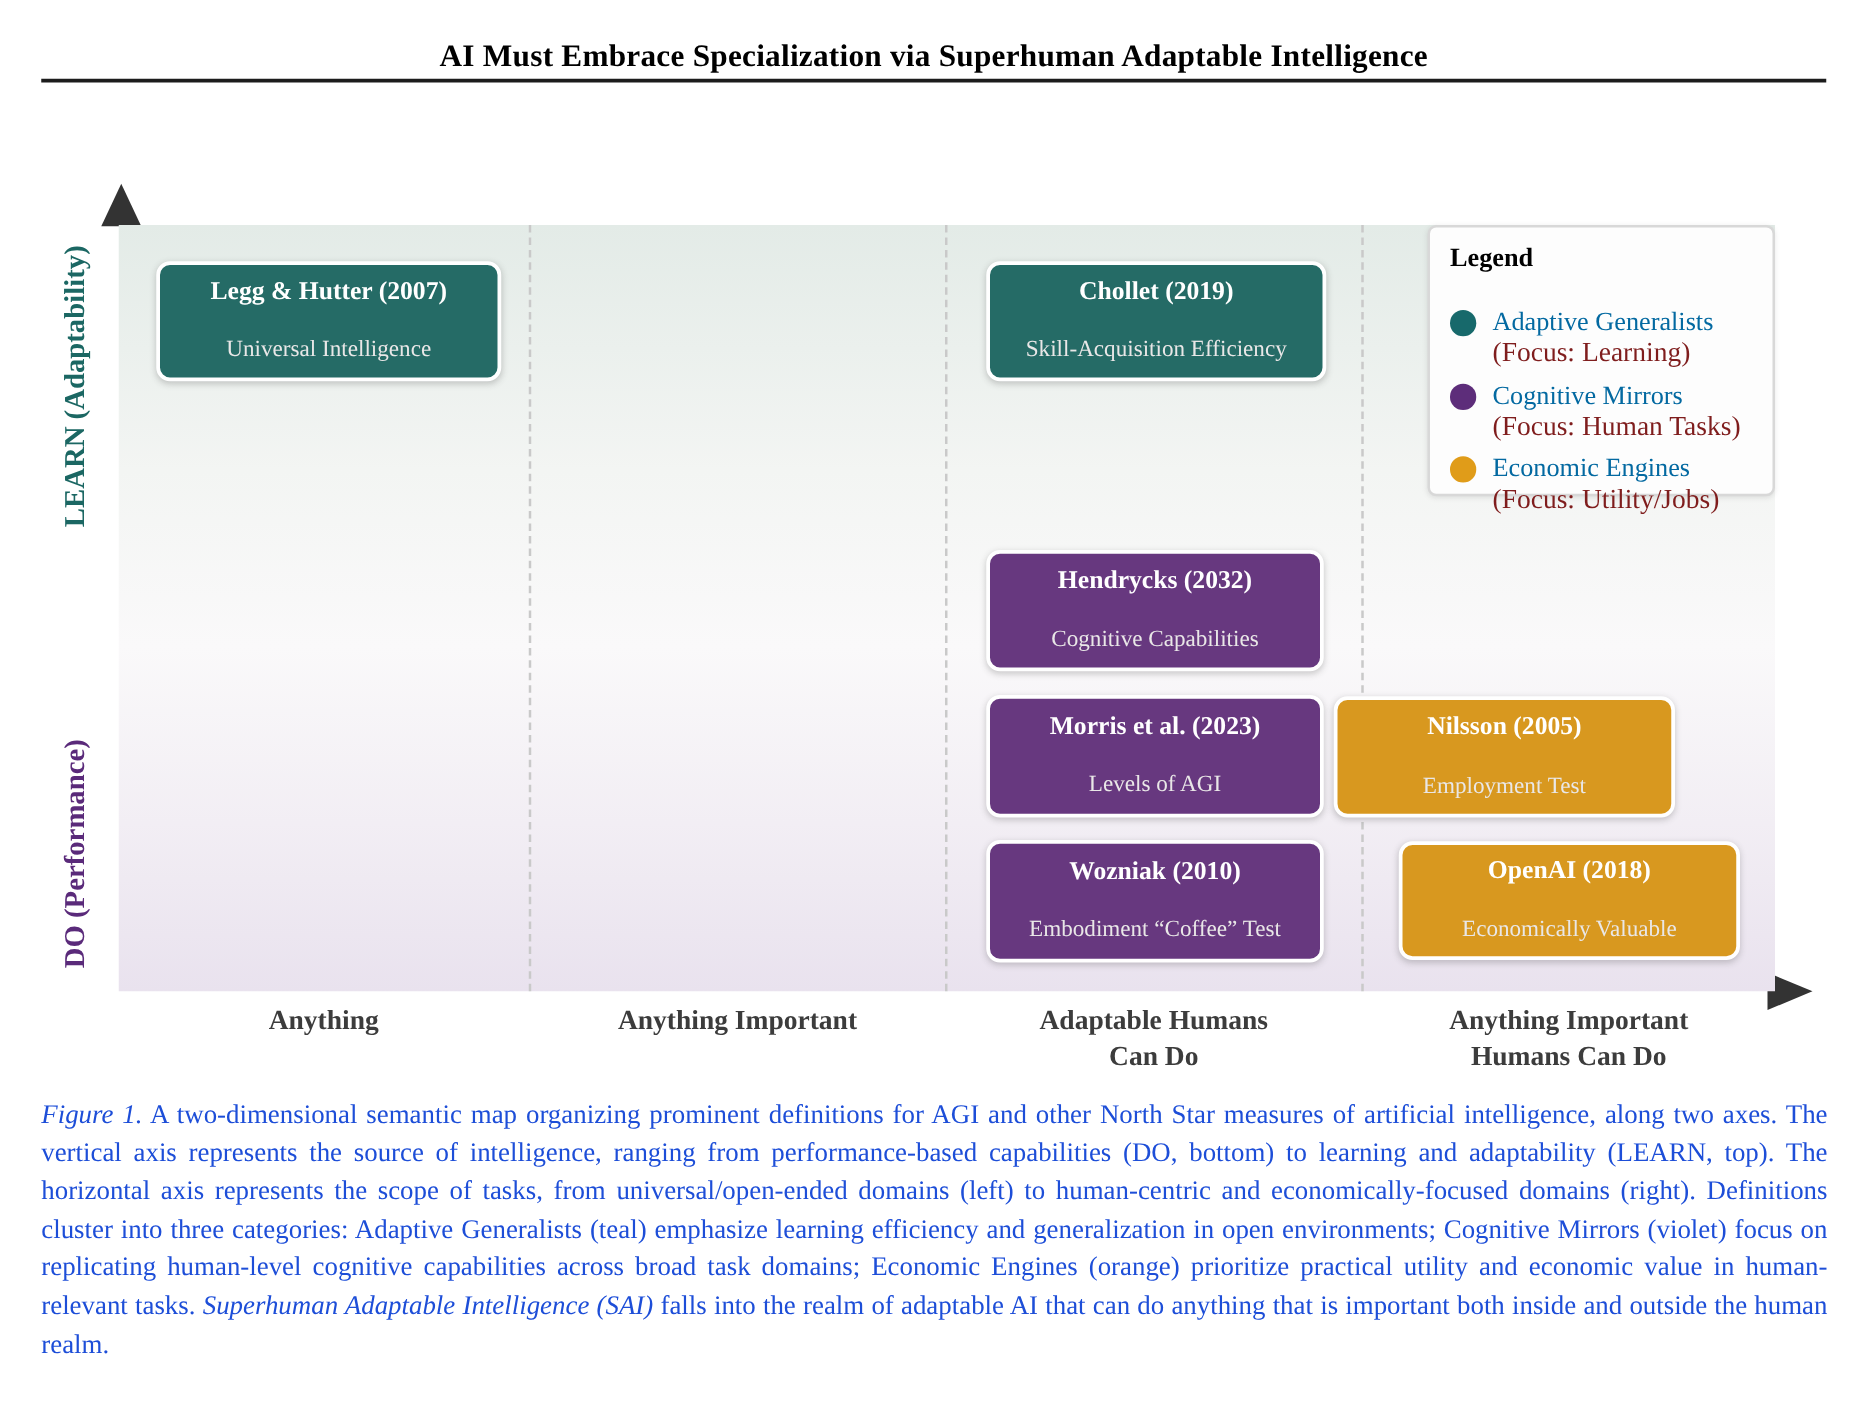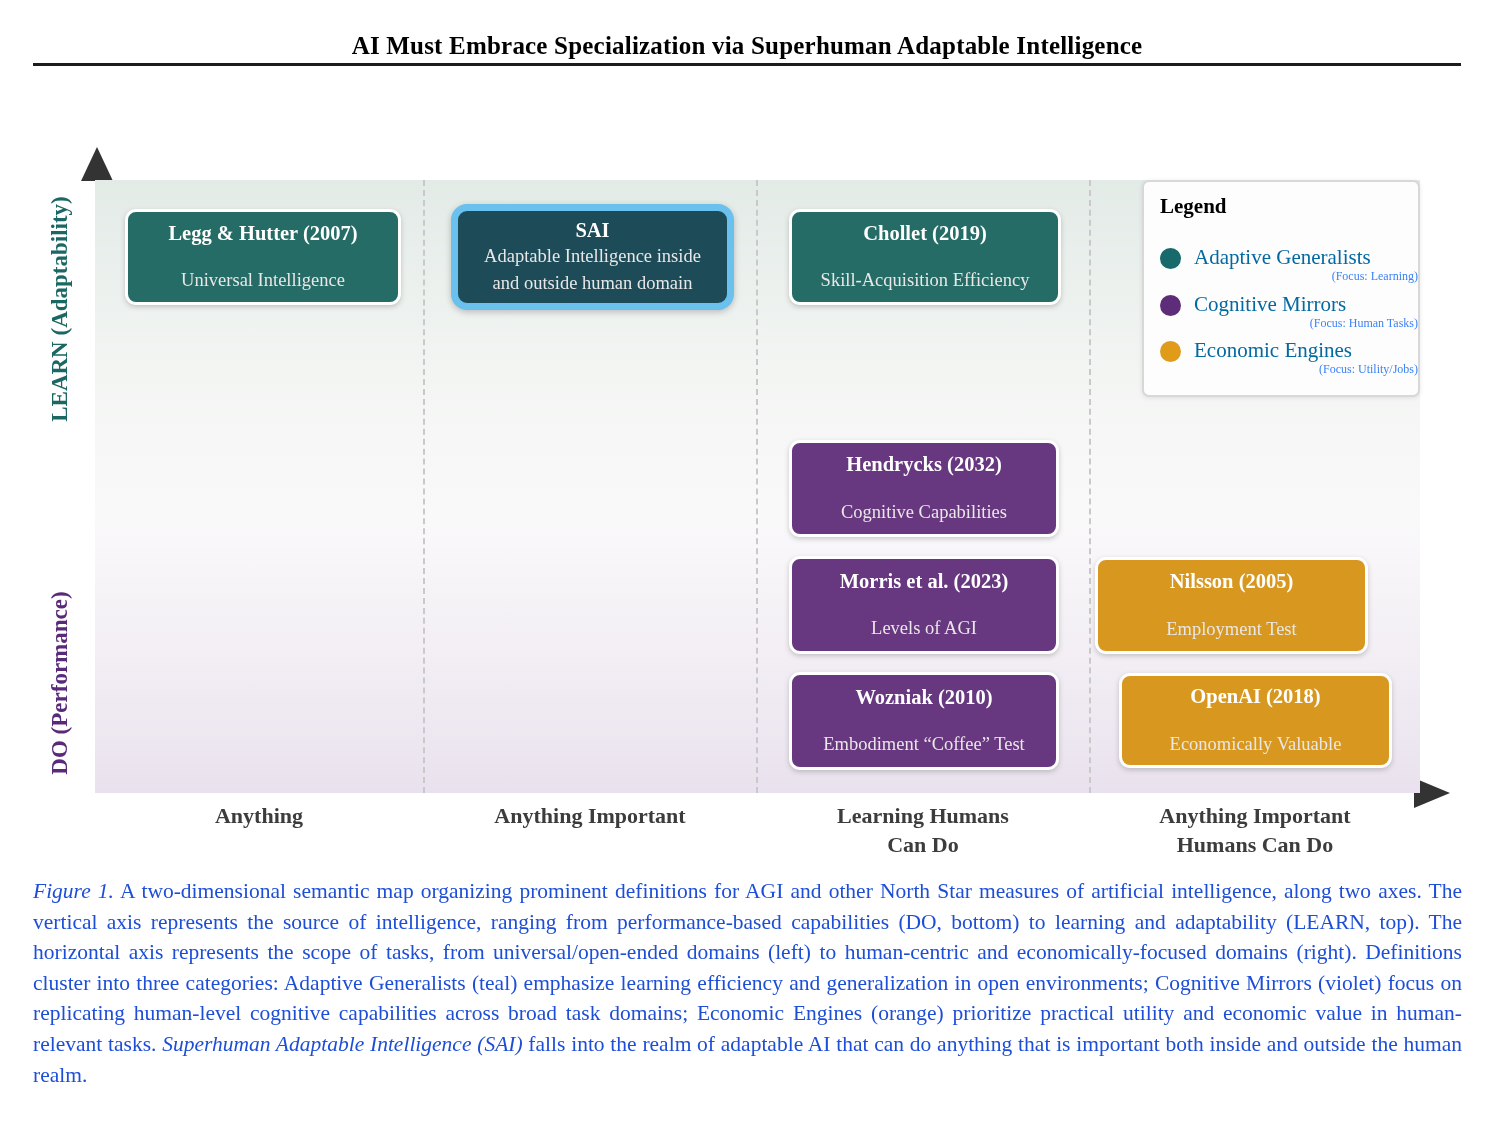--- a/index.html
+++ b/index.html
@@ -57,37 +57,37 @@
     background:#1d4b57;border:7px solid #6ac1ee;border-radius:16px;
     box-shadow:0 2px 6px rgba(60,60,60,.3);gap:4px;
   }
   .b-legg{left:30px;top:29px;width:276px;height:96px;}
   .b-xu{left:30px;top:143px;width:276px;height:97px;}
   .b-sai{left:356px;top:24px;width:283px;height:106px;}
   .b-chollet{left:694px;top:29px;width:272px;height:96px;}
   .b-hendrycks{left:694px;top:260px;width:270px;height:97px;}
   .b-morris{left:694px;top:376px;width:270px;height:98px;}
   .b-wozniak{left:694px;top:492px;width:270px;height:98px;}
-  .b-nilsson{left:1000px;top:377px;width:273px;height:97px;}
+  .b-nilsson{left:972px;top:377px;width:273px;height:97px;}
   .b-openai{left:1024px;top:493px;width:273px;height:95px;}
   
   .legend{
     position:absolute;left:1047px;top:0px;width:278px;height:217px;box-sizing:border-box;
     background:#fdfdfd;border:2px solid #d8d8d8;border-radius:7px;
     box-shadow:0 1px 4px rgba(120,120,120,.18);
     padding:12px 0 0 16px;
   }
   .legend-title{font-weight:bold;font-size:21px;margin-bottom:26px;}
   .legend-item{display:grid;grid-template-columns:34px 1fr;margin-bottom:8px;}
   .legend-dot{width:21px;height:21px;border-radius:50%;margin-top:3px;}
   .dot-teal{background:#17696b;}
   .dot-purple{background:#5d2d7a;}
   .dot-orange{background:#e09c19;}
   .legend-label{font-size:21px;line-height:1.15;color:#0369a1;}
-  .legend-focus{font-size:12px;line-height:1.2;color:#3b82f6;text-align:right;}
+  .legend-focus{font-size:22px;line-height:1.2;color:#7f1d1d;}
   
   .xlabel{
     position:absolute;top:801px;width:340px;text-align:center;
     font-weight:bold;font-size:22px;line-height:29px;color:#3c3c3c;
   }
   .xl-0{left:89px}.xl-1{left:420px}.xl-2{left:753px}.xl-3{left:1085px}
   
   .caption{
     position:absolute;left:33px;top:876px;width:1429px;
     font-size:21.5px;line-height:30.6px;text-align:justify;color:#1d4ed8;
@@ -110,25 +110,20 @@
   <div class="vline vl-1"></div>
   <div class="vline vl-2"></div>
   <div class="vline vl-3"></div>
 
   <div class="box teal b-legg">
     <div class="bt">Legg &amp; Hutter (2007)</div>
     <div class="bs">Universal Intelligence</div>
   </div>
 
 
-  <div class="box sai b-sai">
-    <div class="bt">SAI</div>
-    <div class="bs">Adaptable Intelligence inside</div>
-    <div class="bs">and outside human domain</div>
-  </div>
 
   <div class="box teal b-chollet">
     <div class="bt">Chollet (2019)</div>
     <div class="bs">Skill-Acquisition Efficiency</div>
   </div>
 
   <div class="box purple b-hendrycks">
     <div class="bt">Hendrycks (2032)</div>
     <div class="bs">Cognitive Capabilities</div>
   </div>
@@ -181,21 +176,21 @@
 
 <div class="xlabel xl-0">
   <div>Anything</div>
   <div></div>
 </div>
 <div class="xlabel xl-1">
   <div>Anything Important</div>
   <div></div>
 </div>
 <div class="xlabel xl-2">
-  <div>Learning Humans</div>
+  <div>Adaptable Humans</div>
   <div>Can Do</div>
 </div>
 <div class="xlabel xl-3">
   <div>Anything Important</div>
   <div>Humans Can Do</div>
 </div>
 
 <div class="caption"><span class="it">Figure 1.</span><span> A two-dimensional semantic map organizing prominent definitions for AGI and other North Star measures of artificial intelligence, along two axes. The vertical axis represents the source of intelligence, ranging from performance-based capabilities (DO, bottom) to learning and adaptability (LEARN, top). The horizontal axis represents the scope of tasks, from universal/open-ended domains (left) to human-centric and economically-focused domains (right). Definitions cluster into three categories: Adaptive Generalists (teal) emphasize learning efficiency and generalization in open environments; Cognitive Mirrors (violet) focus on replicating human-level cognitive capabilities across broad task domains; Economic Engines (orange) prioritize practical utility and economic value in human-relevant tasks. </span><span class="it">Superhuman Adaptable Intelligence (SAI)</span><span> falls into the realm of adaptable AI that can do anything that is important both inside and outside the human realm.</span></div>
 
 </body></html>

